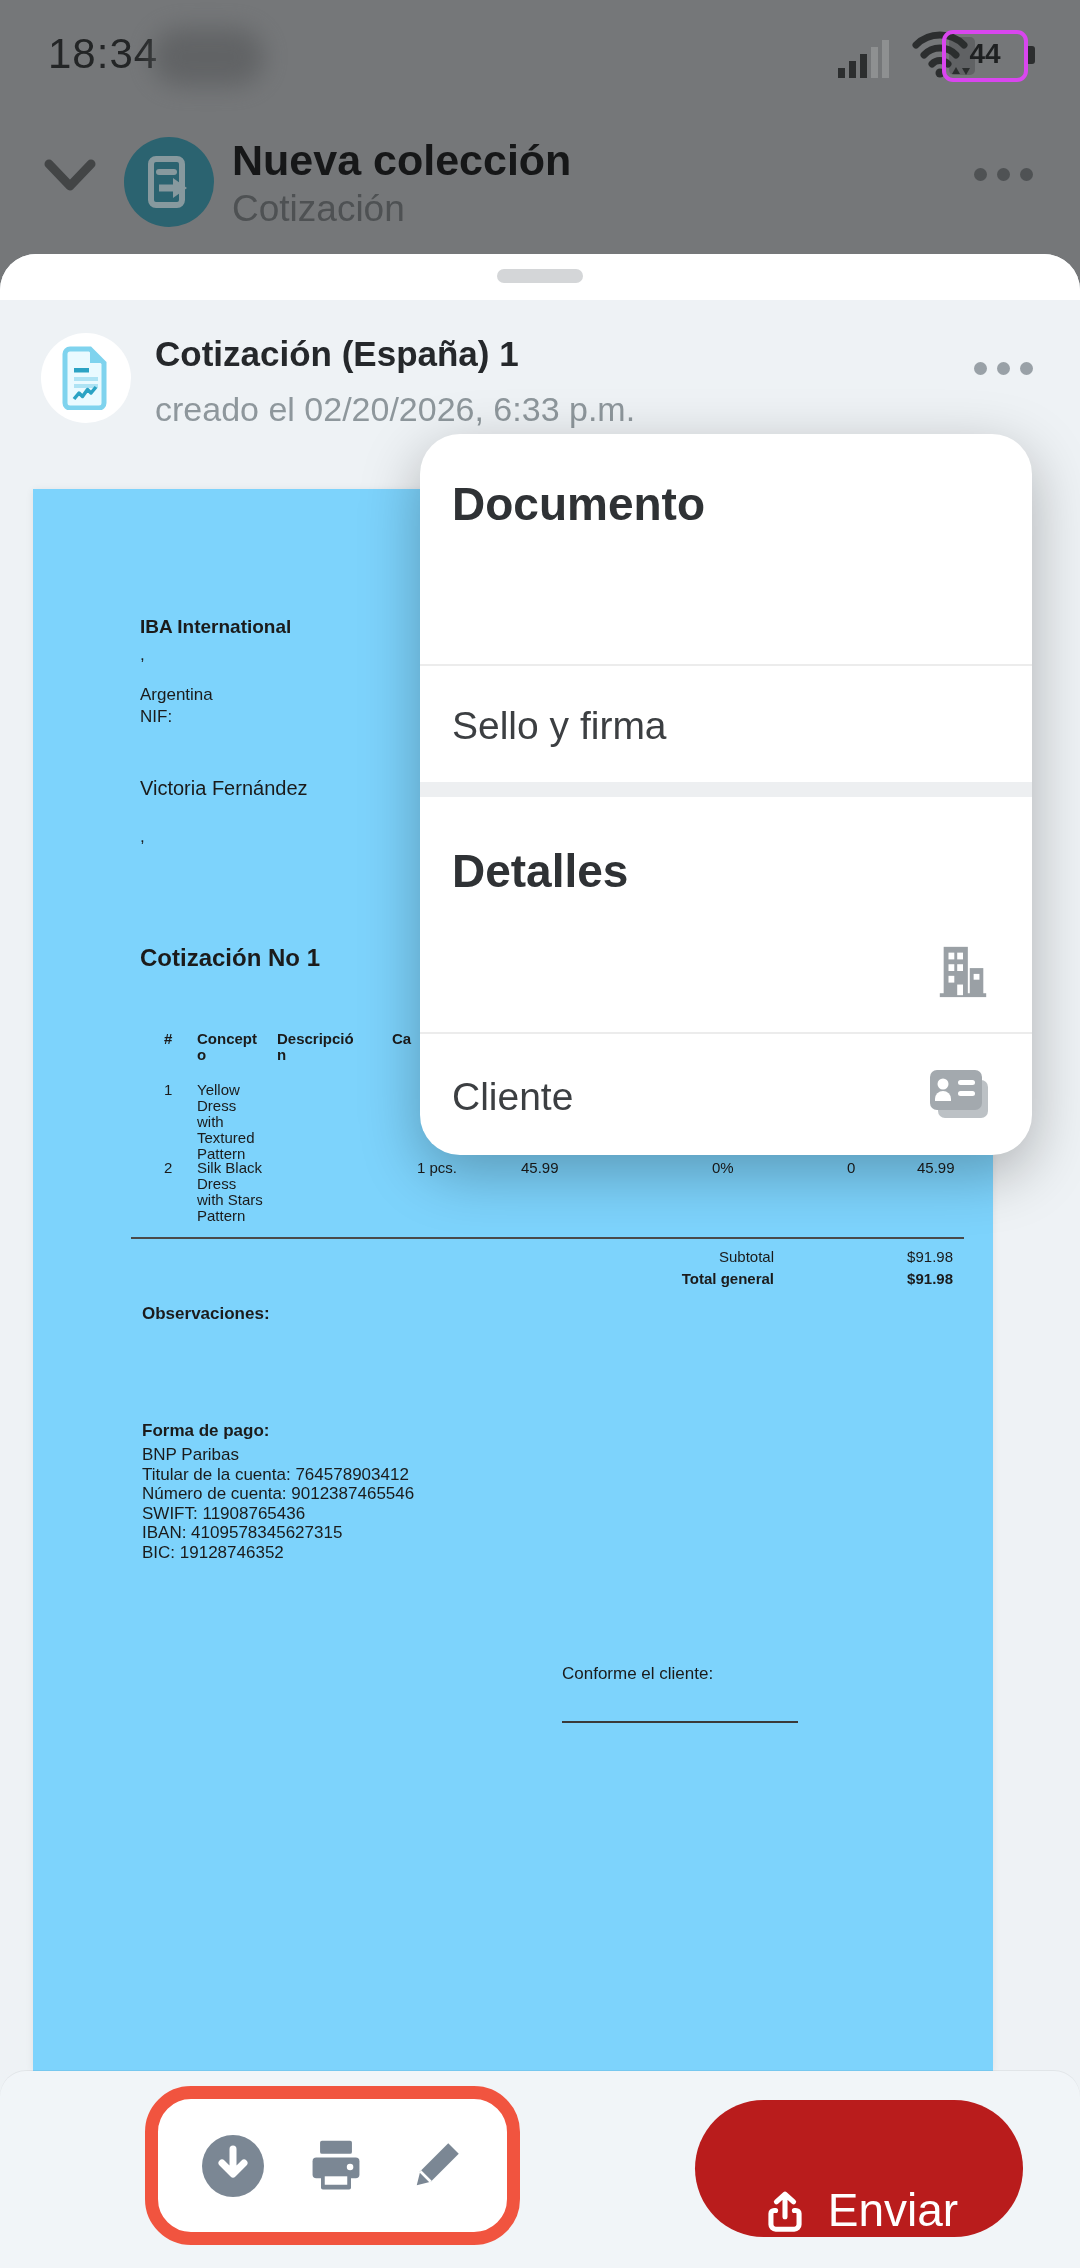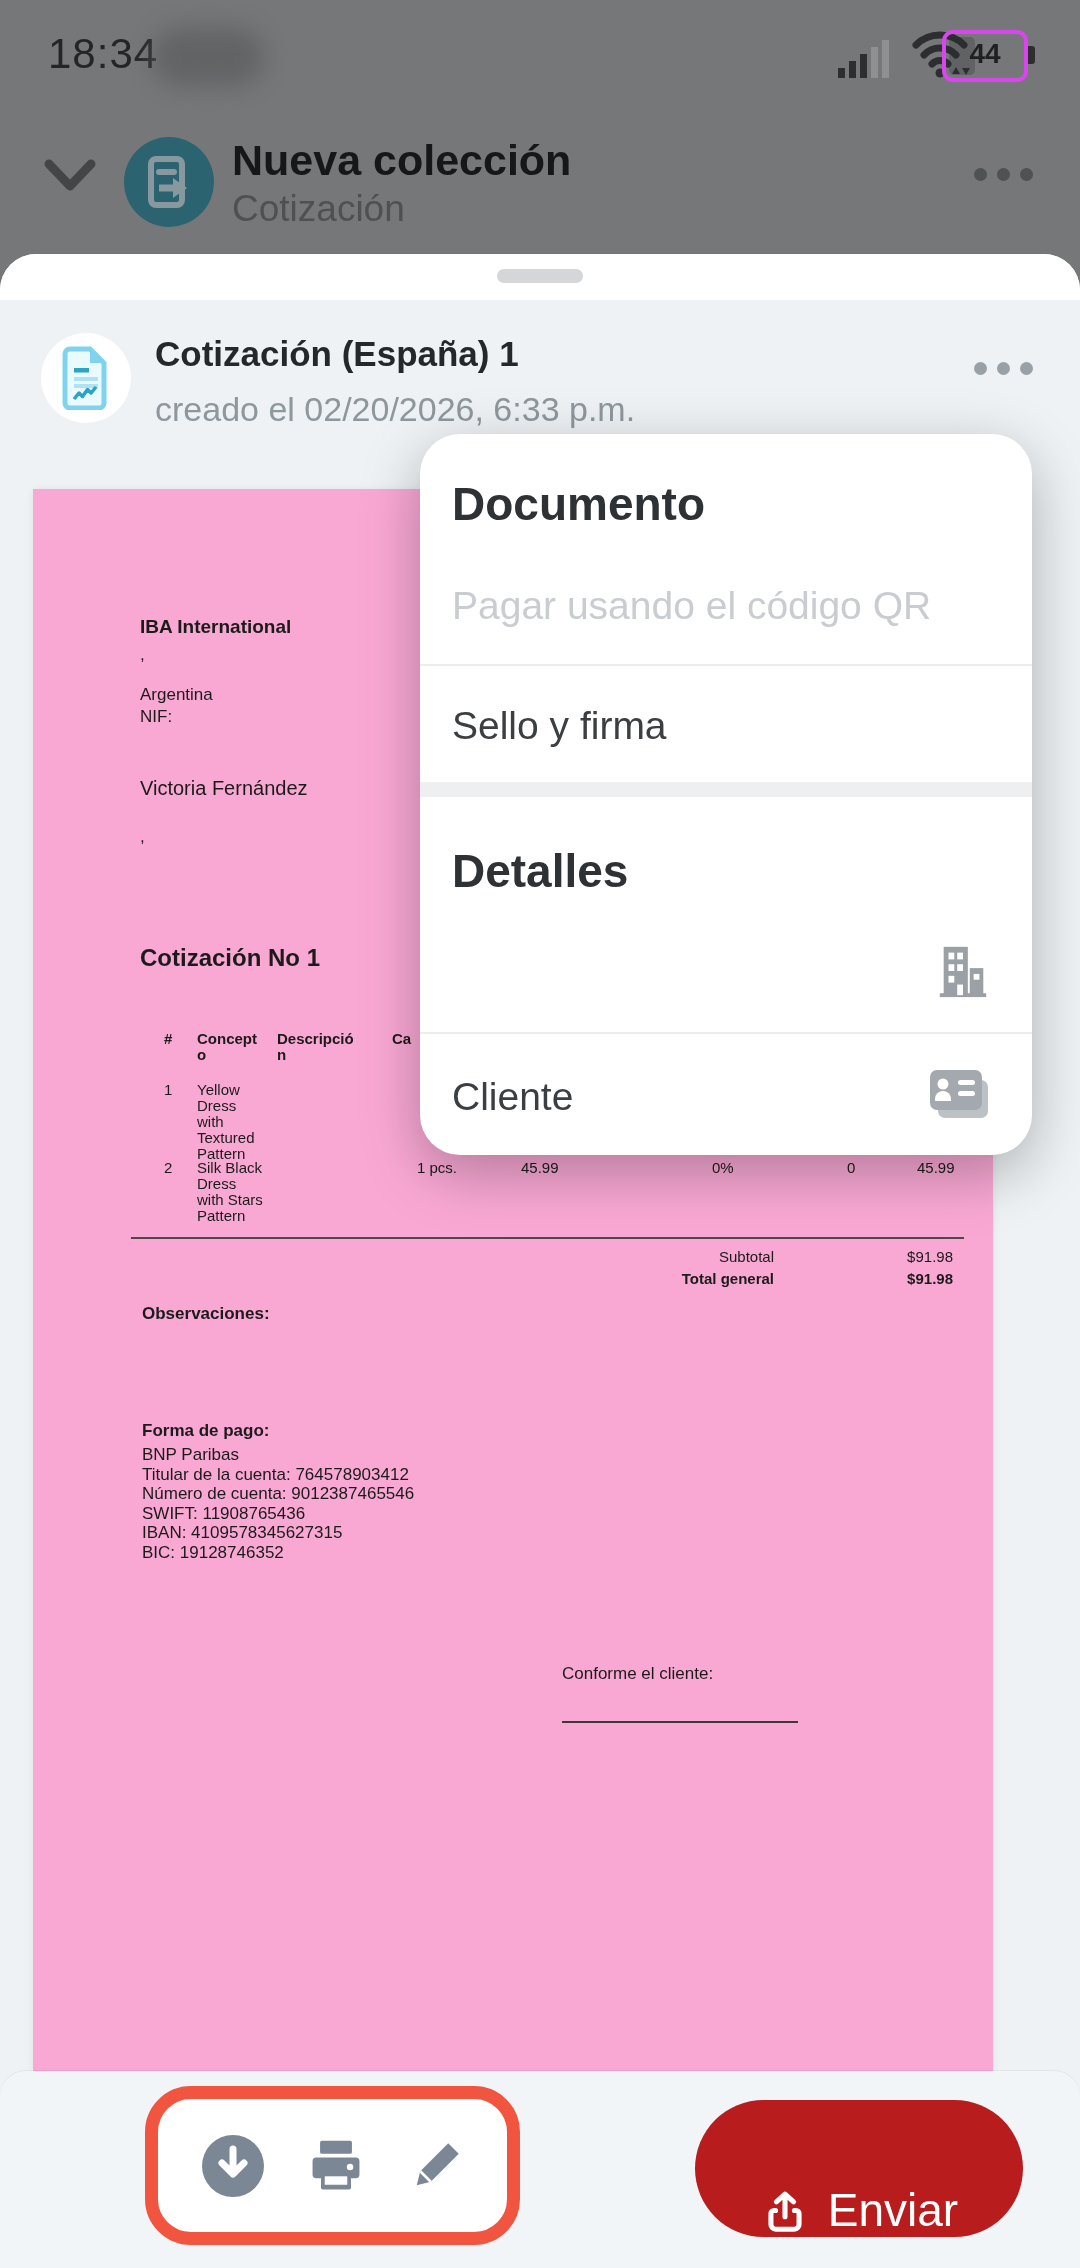--- a/index.html
+++ b/index.html
@@ -36,21 +36,21 @@
   .sheet-topband{left:0;top:254px;width:1080px;height:46px;background:#ffffff;border-radius:36px 36px 0 0;}
   .handle{left:497px;top:269px;width:86px;height:14px;border-radius:7px;background:#d4d6d8;}
 
   .doc-avatar{left:41px;top:333px;width:90px;height:90px;border-radius:50%;background:#ffffff;display:flex;align-items:center;justify-content:center;}
   .doc-title{left:155px;top:334px;font-size:35px;font-weight:700;color:#25282b;}
   .doc-sub{left:155px;top:390px;font-size:34px;color:#8e979c;}
   .doc-dots{left:974px;top:362px;}
   .doc-dots i{background:#99a1a7;}
 
   
-  .paper{left:33px;top:489px;width:960px;height:1582px;background:#f9a8d4;box-shadow:0 1px 8px rgba(0,0,0,.07);}
+  .paper{left:33px;top:489px;width:960px;height:1582px;background:#7dd3fc;box-shadow:0 1px 8px rgba(0,0,0,.07);}
   .paper .t{position:absolute;color:#1b1b1b;white-space:nowrap;}
   .f17{font-size:17px;line-height:20px;}
   .f15{font-size:15px;line-height:16px;}
   .b{font-weight:700;}
   .lines div{white-space:nowrap;}
   .rule{position:absolute;background:#4a4a4a;height:2px;}
   .ralign{text-align:right;}
   .sigline{position:absolute;border-bottom:2px solid #3a3a3a;}
 
   
@@ -206,21 +206,20 @@
       <div>IBAN: 4109578345627315</div>
       <div>BIC: 19128746352</div>
     </div>
 
   <div class="t f17" style="left:529px;top:1175px;">Conforme el cliente:</div>
   <div class="sigline" style="left:529px;top:1180px;width:236px;height:52px;"></div>
 </div>
 
 <div class="abs popup">
   <div class="sechdr" style="top: 43px; margin-top: 0px;">Documento</div>
-  <div class="item disabled" style="top:150px;">Pagar usando el código QR</div>
   <div class="div1" style="top:230px;"></div>
   <div class="item" style="top:270px;">Sello y firma</div>
   <div class="divthick" style="top:348px;"></div>
   <div class="sechdr" style="top:410px;">Detalles</div>
   <svg class="ricon" style="top:508px;" width="58" height="58" viewBox="0 0 60 60">
     <g fill="#9aa0a5">
       <rect x="10" y="5" width="25" height="50"></rect>
       <rect x="37" y="27" width="14" height="28"></rect>
       <rect x="6" y="53" width="48" height="4"></rect>
     </g>

